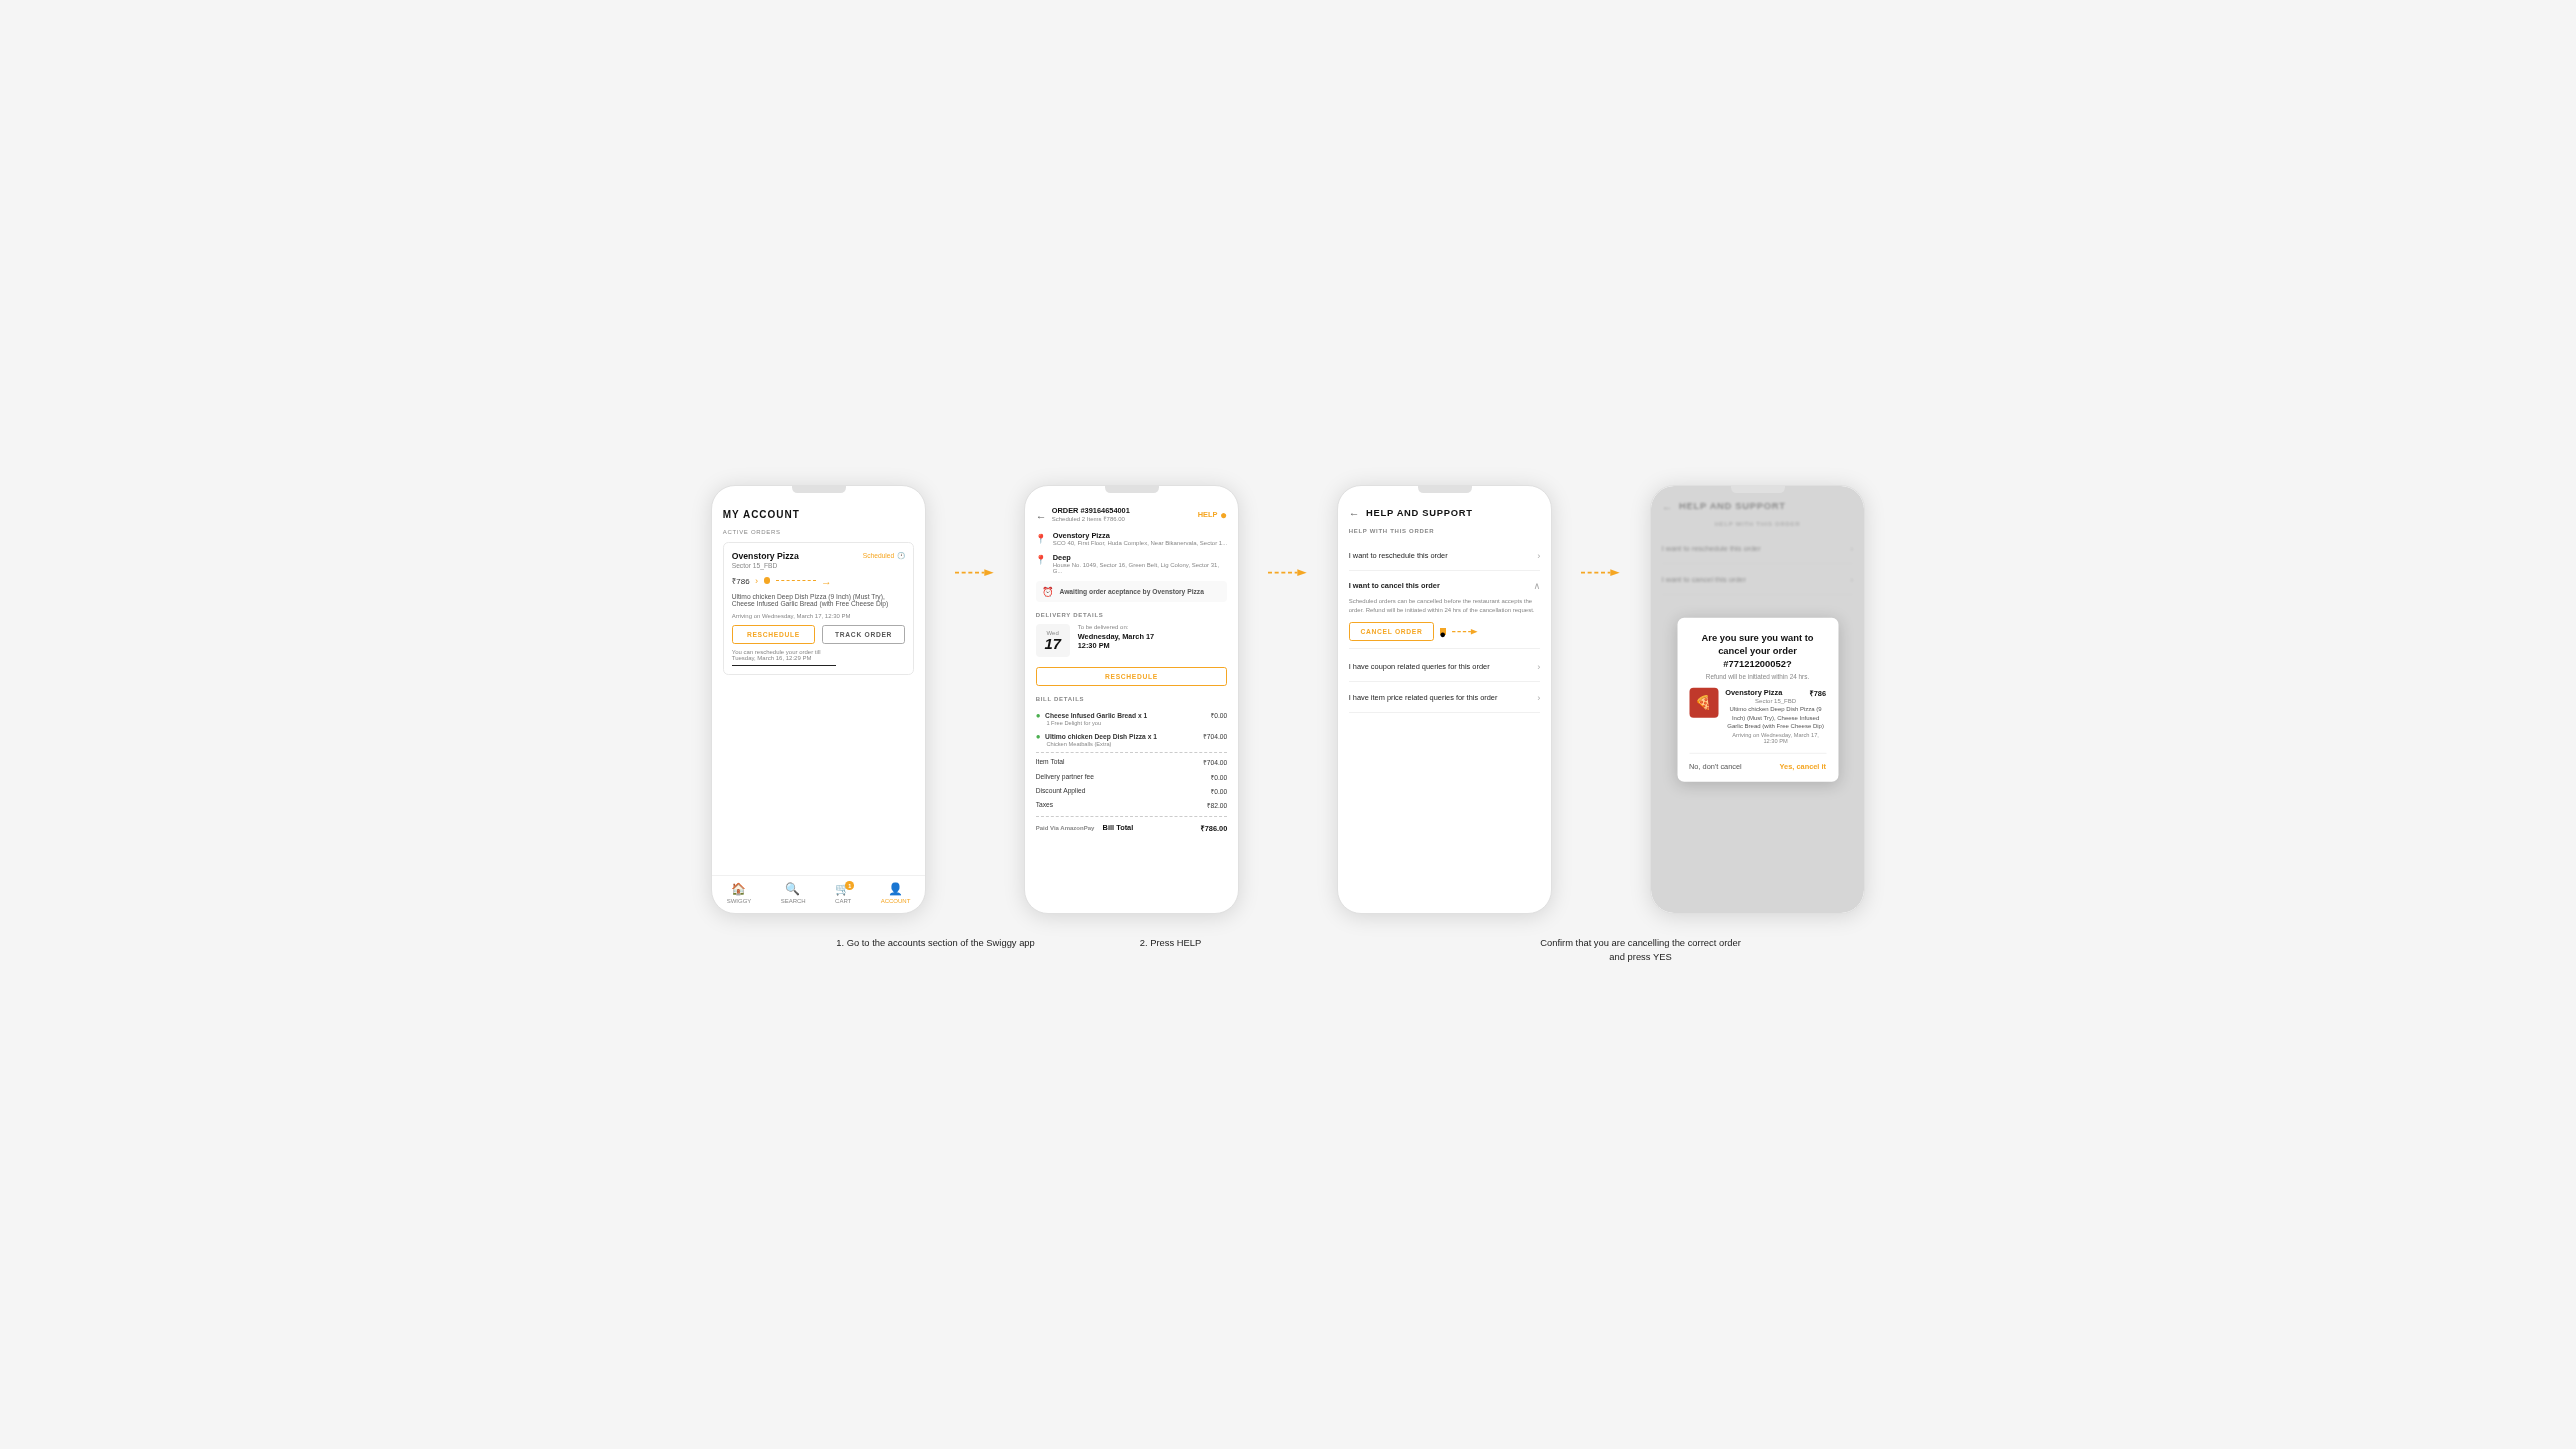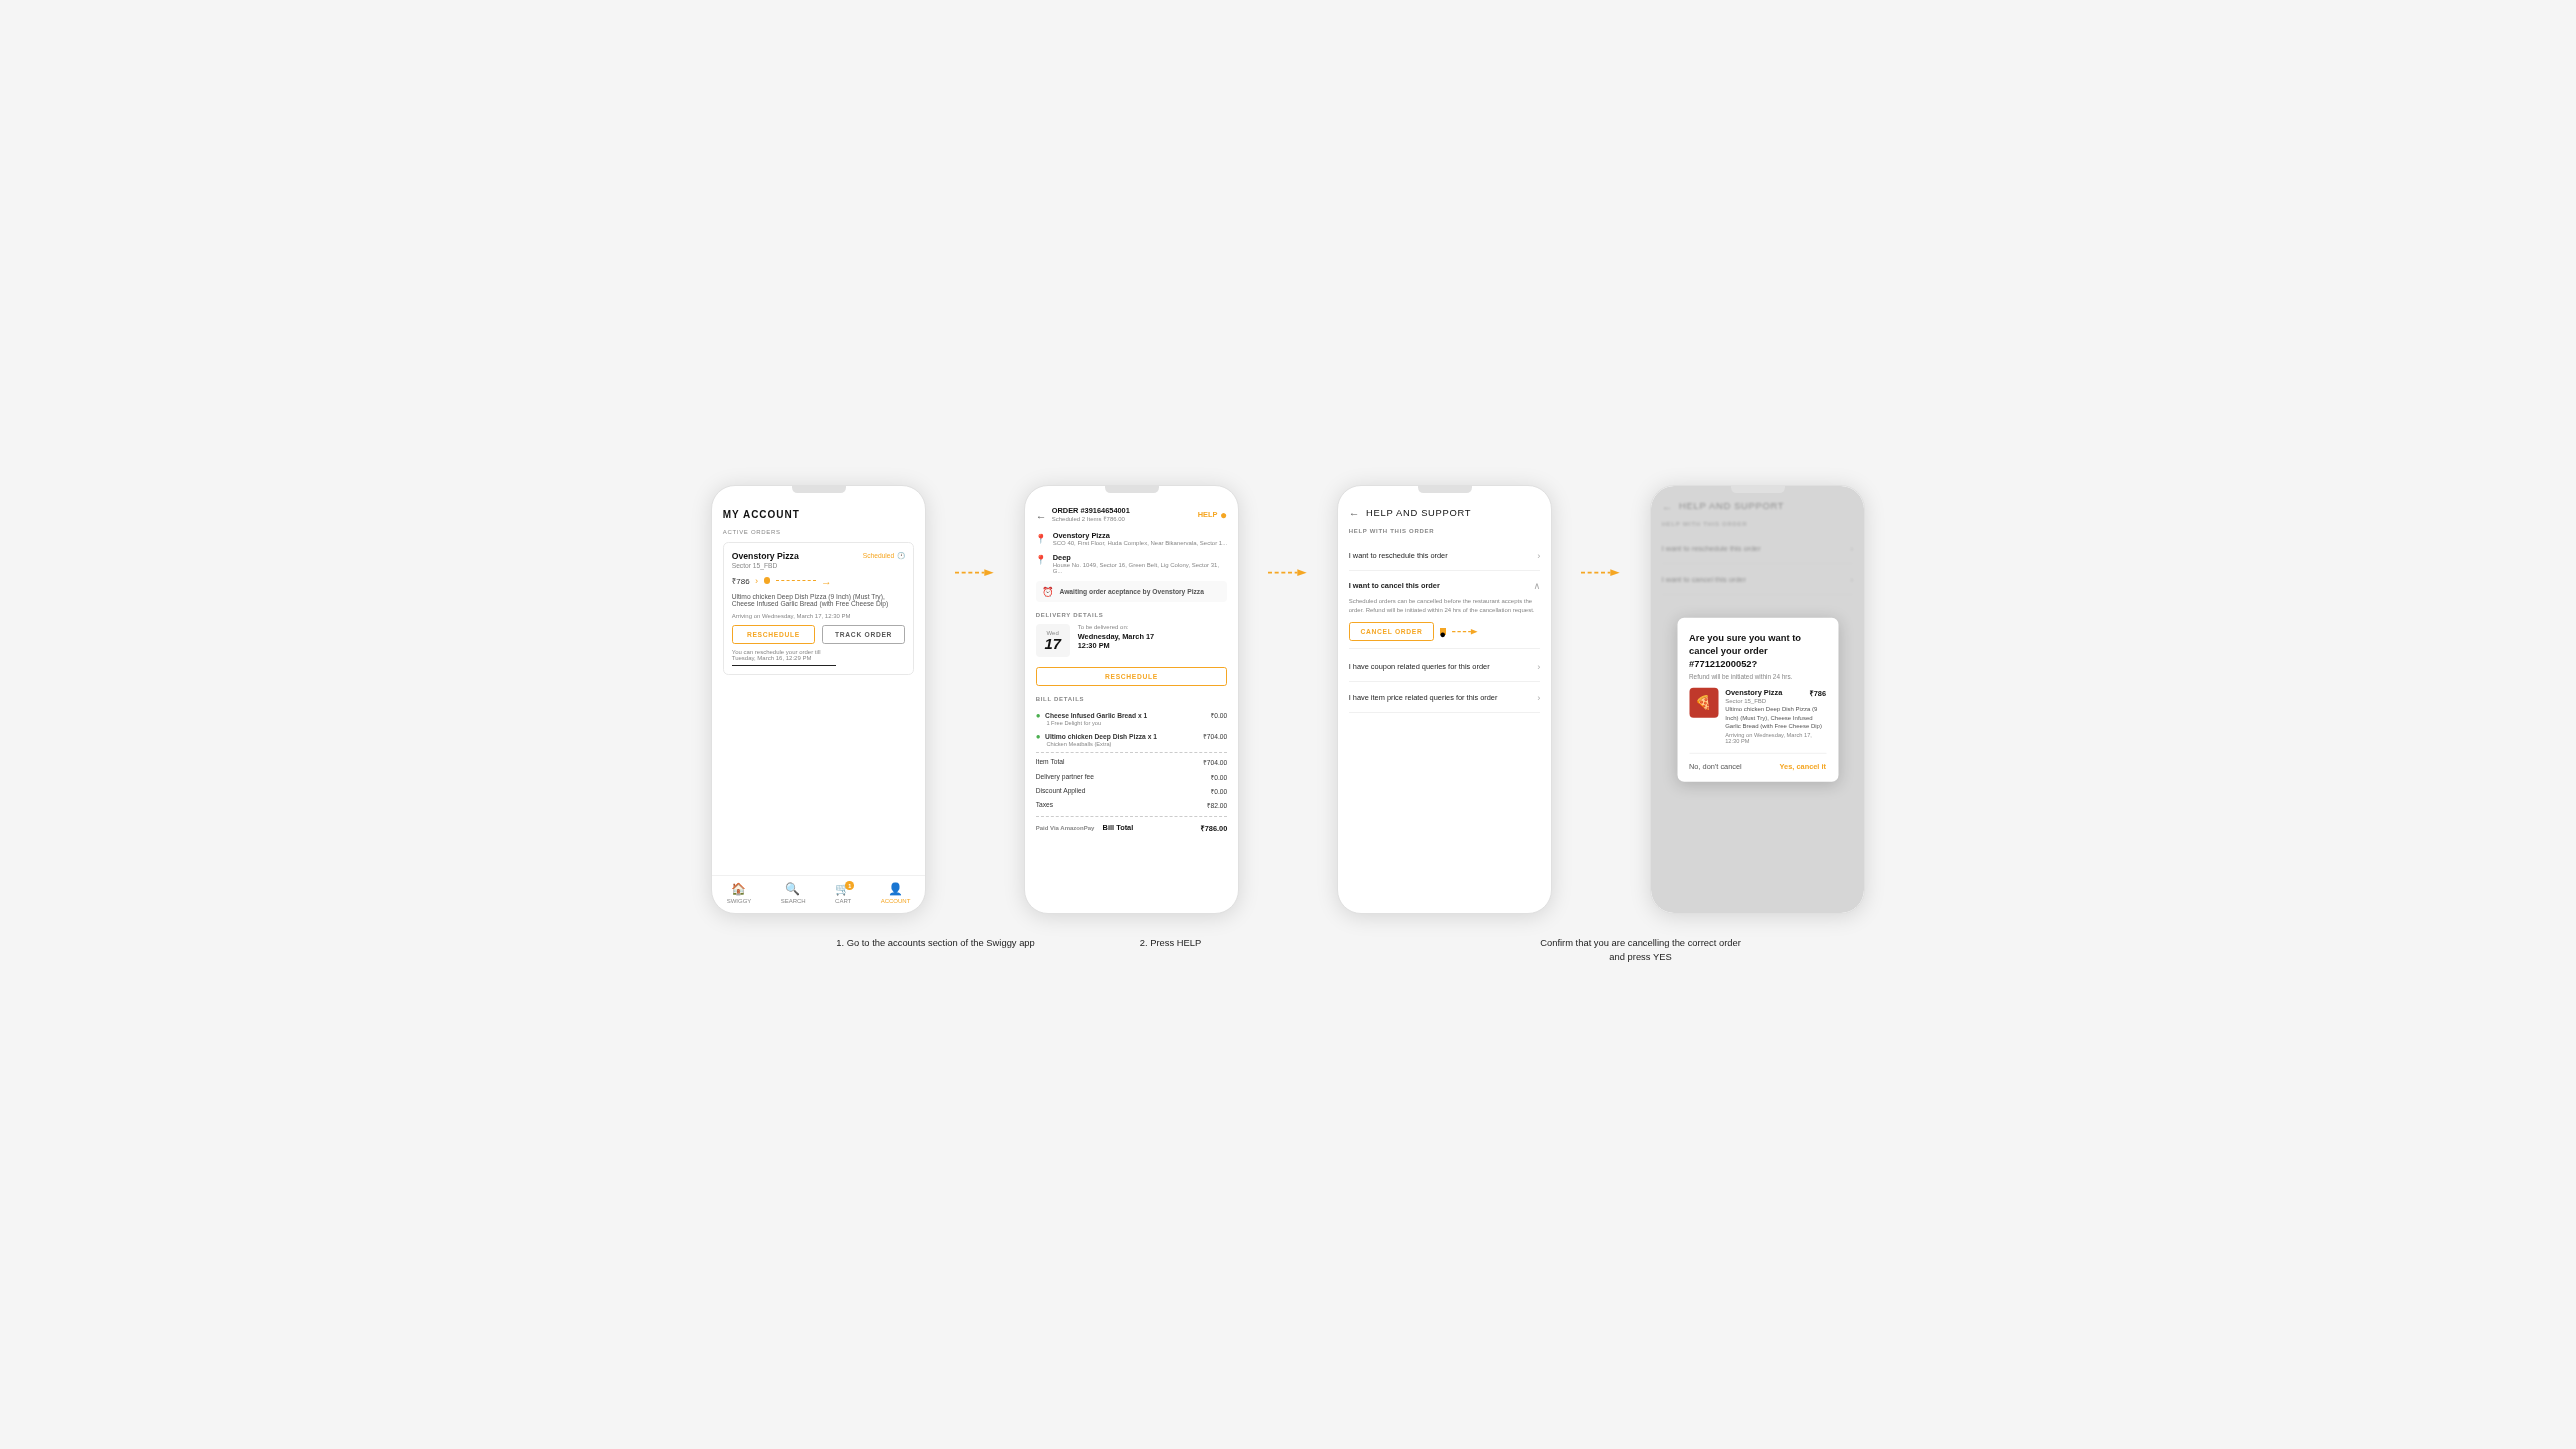--- a/index.html
+++ b/index.html
@@ -339,21 +339,21 @@
     .s2-item-dot { color: #4CAF50; font-size: 8px; margin-right: 2.7px; }
     .s2-paid-via { font-size: 6px; color: #888; }
     
     .s3-header {
       display: flex;
       align-items: center;
       gap: 6.7px;
       margin-bottom: 9.4px;
     }
     .s3-back { font-size: 10.7px; color: #555; cursor: pointer; }
-    .s3-title { font-size: 9.4px; font-weight: 400; letter-spacing: 0.7px; color: #111; }
+    .s3-title { font-size: 9.4px; font-weight: 700; letter-spacing: 0.7px; color: #111; }
     .s3-section-label {
       font-size: 6px;
       color: #888;
       letter-spacing: 0.7px;
       font-weight: 700;
       margin-bottom: 6.7px;
     }
     .s3-option {
       display: flex;
       justify-content: space-between;
@@ -690,21 +690,21 @@
     </div>
 
     <div style="display:flex;align-items:center;margin-top:81px;">
       <svg width="40" height="13.4" viewBox="0 0 60 20">
         <line x1="0" y1="10" x2="44" y2="10" stroke="#f5a623" stroke-width="2.5" stroke-dasharray="6,4"></line>
         <polygon points="44,5 58,10 44,15" fill="#f5a623"></polygon>
       </svg>
     </div>
 
     <div class="phone-wrapper">
-      <div class="phone s4-phone" style="position:relative;">
+      <div class="phone s4-phone" style="position:relative;text-align:center;">
         <div class="phone-notch"></div>
 
         <div class="s4-bg-content">
           <div class="s3-header" style="margin-bottom:9.4px;">
             <span class="s3-back">←</span>
             <span class="s3-title">HELP AND SUPPORT</span>
           </div>
           <div class="s3-section-label">HELP WITH THIS ORDER</div>
           <div class="s3-option">
             <span class="s3-option-label">I want to reschedule this order</span>

